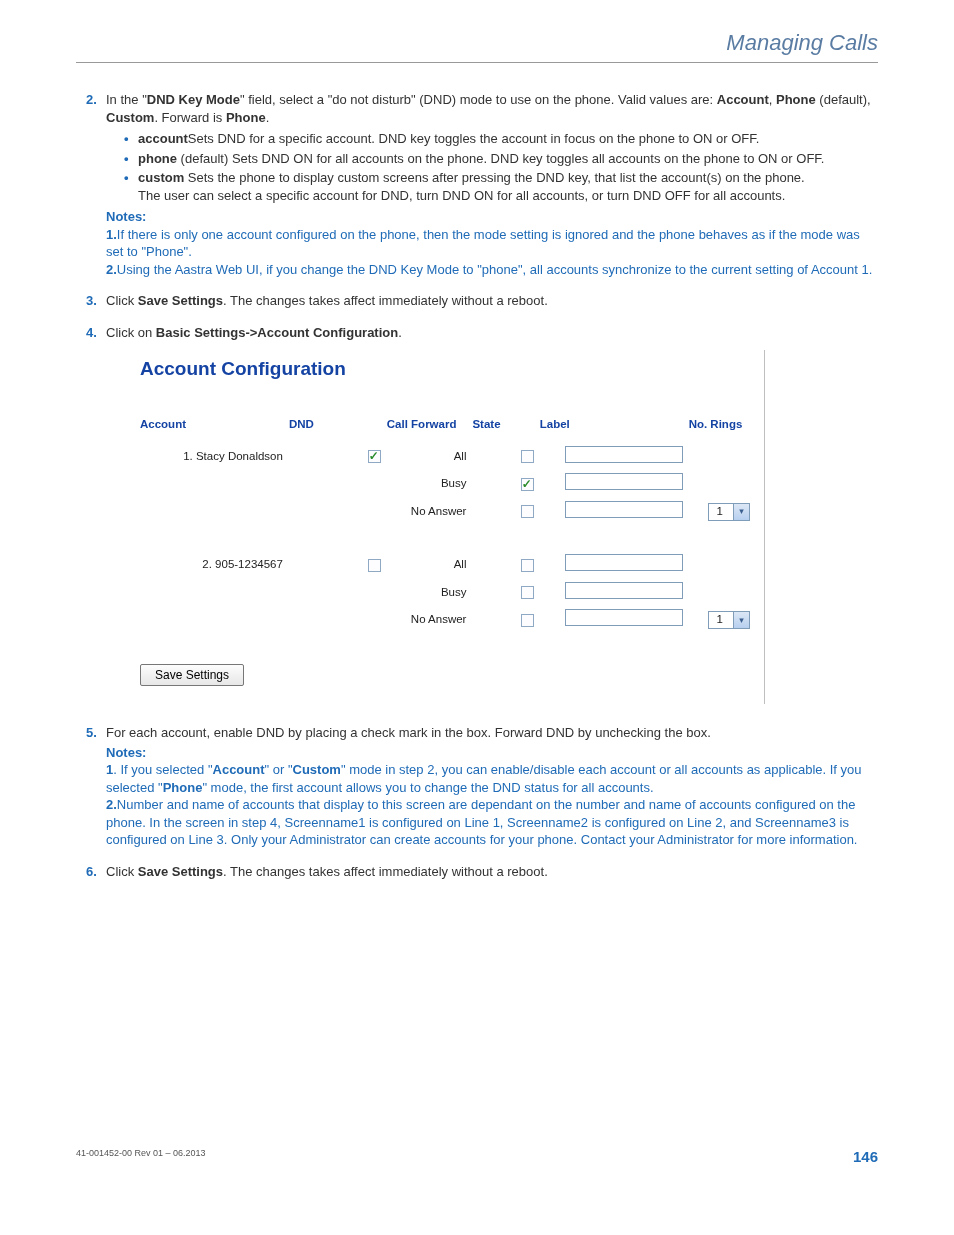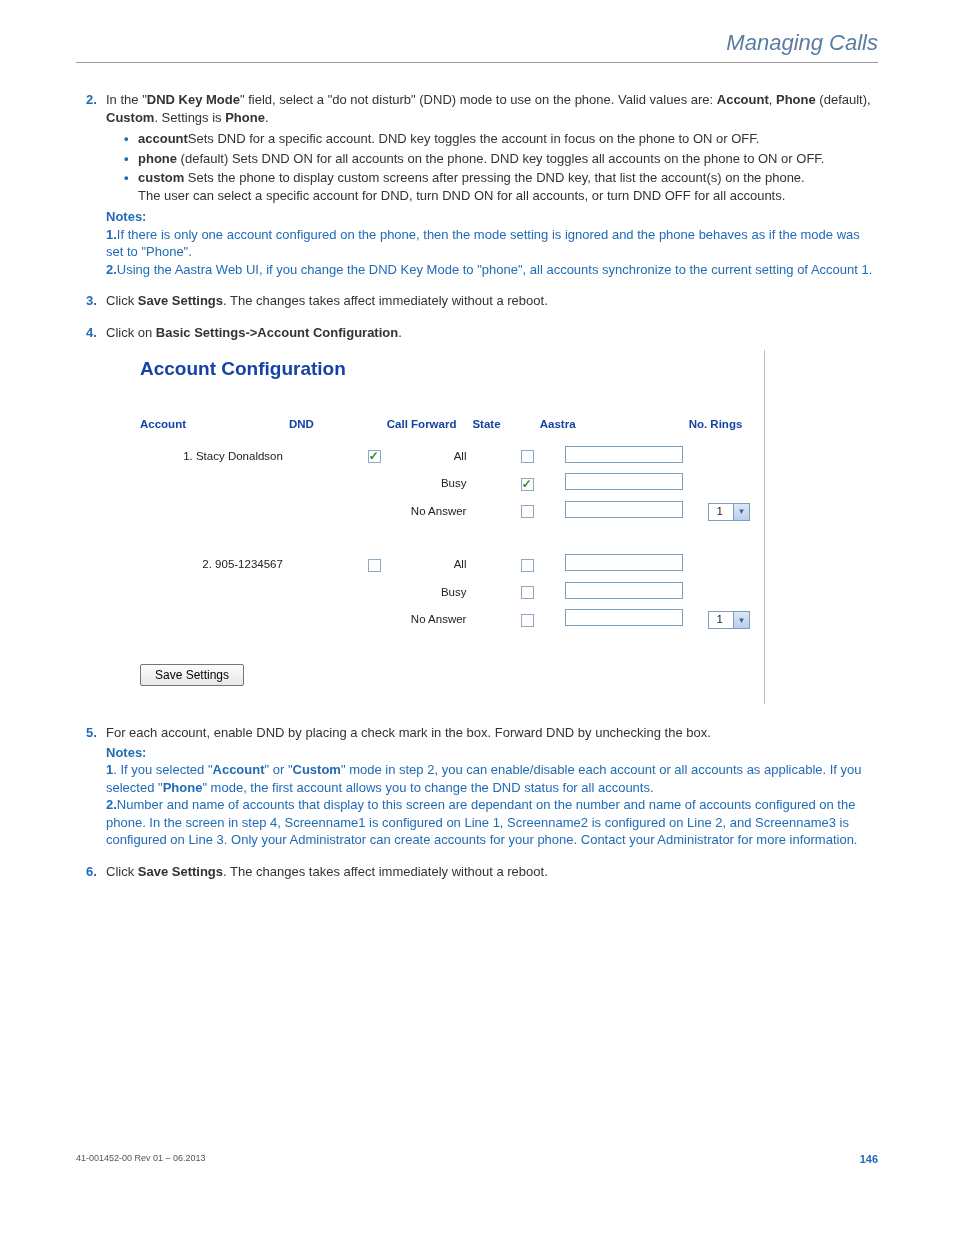--- a/index.html
+++ b/index.html
@@ -185,38 +185,38 @@
     bottom: 70px;
     display: flex;
     justify-content: space-between;
     font-size: 9px;
     color: #555;
     gap: 38px;
   }
   .footer .page-num {
     color: #1f6bb7;
     font-weight: bold;
-    font-size: 11px;
+    font-size: 15px;
   }
   .spacer-row td { height: 20px; }
 </style>
 </head>
 <body>
 
 <div class="page">
   <div class="header-title">Managing Calls</div>
   <hr class="hr">
 
   <div class="content">
     <ol class="steps">
 
       <li>
         <span class="num">2.</span>
         <span>
-          <span>In the "</span><b>DND Key Mode</b><span>" field, select a "do not disturb" (DND) mode to use on the phone. Valid values are: </span><b>Account</b><span>, </span><b>Phone</b><span> (default), </span><b>Custom</b><span>. Settings is </span><b>Phone</b><span>.</span>
+          <span>In the "</span><b>DND Key Mode</b><span>" field, select a "do not disturb" (DND) mode to use on the phone. Valid values are: </span><b>Account</b><span>, </span><b>Phone</b><span> (default), </span><b>Custom</b><span>. Forward is </span><b>Phone</b><span>.</span>
         </span>
         <ul class="bullets">
           <li><b>account</b><span>Sets DND for a specific account. DND key toggles the account in focus on the phone to ON or OFF.</span></li>
           <li><b>phone</b><span> (default) Sets DND ON for all accounts on the phone. DND key toggles all accounts on the phone to ON or OFF.</span></li>
           <li><b>custom</b><span> Sets the phone to display custom screens after pressing the DND key, that list the account(s) on the phone.</span>
             <div>The user can select a specific account for DND, turn DND ON for all accounts, or turn DND OFF for all accounts.</div>
           </li>
         </ul>
         <div class="notes-block after-step2-notes">
           <span class="notes-title">Notes:</span><br>
@@ -237,21 +237,21 @@
         
         <div class="embed">
           <div class="embed-title">Account Configuration</div>
           <table class="cfg-table">
             <tbody>
                 <tr>
               <th class="acct-cell">Account</th>
               <th class="dnd-cell">DND</th>
               <th class="cf-cell">Call Forward</th>
               <th class="state-cell">State</th>
-              <th class="label-cell">Aastra</th>
+              <th class="label-cell">Label</th>
               <th class="rings-cell">No. Rings</th>
             </tr>
 
             <tr>
               <td class="acct-cell">1. Stacy Donaldson</td>
               <td class="dnd-cell"><span class="chk checked"></span></td>
               <td class="cf-cell">All</td>
               <td class="state-cell"><span class="chk"></span></td>
               <td class="label-cell"><span class="txt"></span></td>
               <td class="rings-cell"></td>

